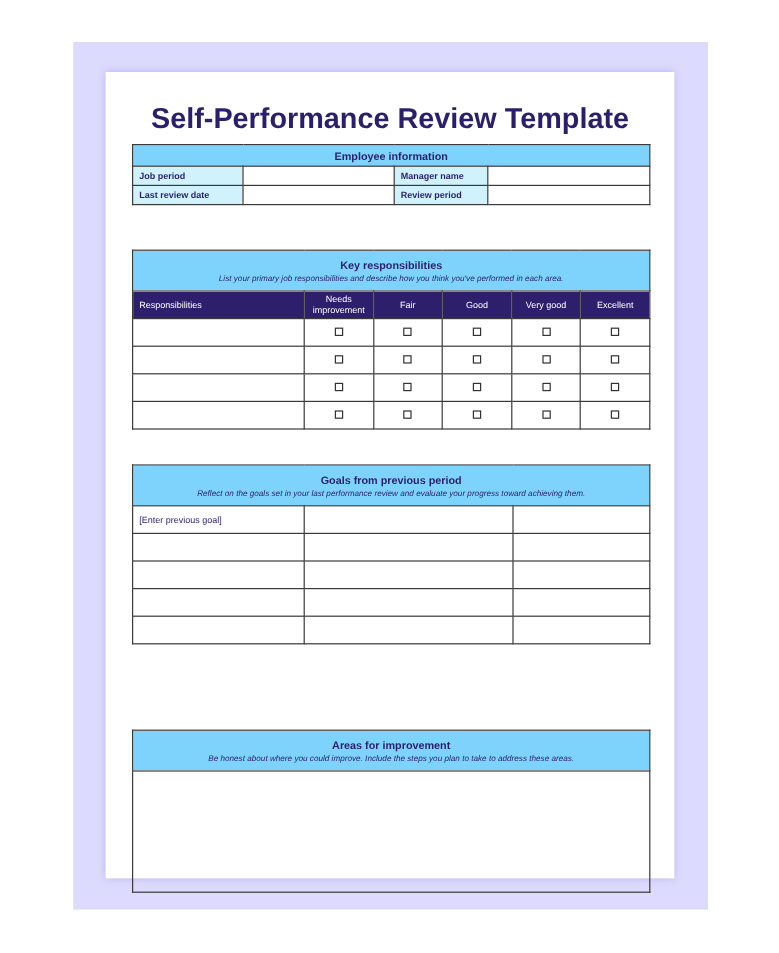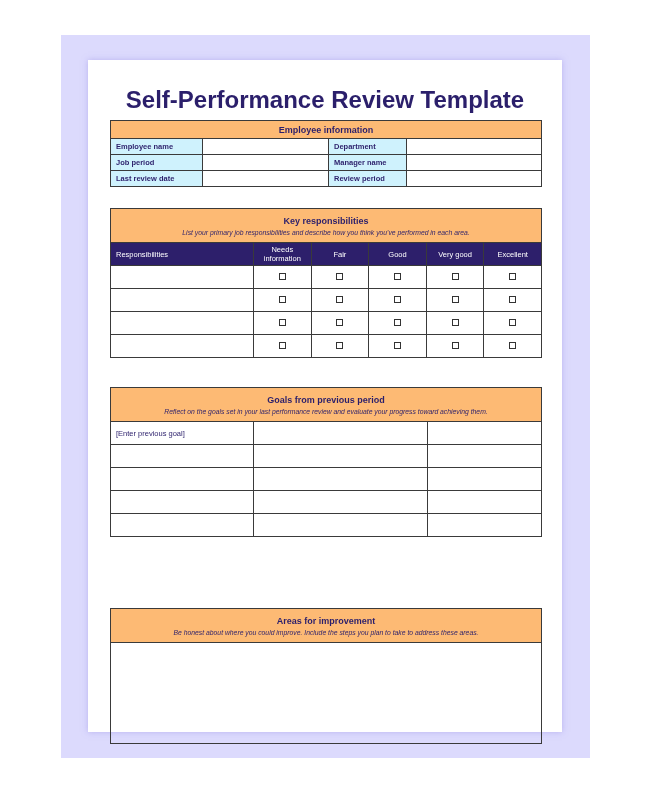--- a/index.html
+++ b/index.html
@@ -2,21 +2,21 @@
 <html><head>
 <meta charset="utf-8">
 <style>
   html,body{margin:0;padding:0;}
   body{width:649px;height:794px;background:#ffffff;position:relative;font-family:"Liberation Sans",sans-serif;overflow:hidden;}
   .bg{position:absolute;left:61px;top:35px;width:529px;height:723px;background:#dcdafd;}
   .page{position:absolute;left:88px;top:60px;width:474px;height:672px;background:#ffffff;box-shadow:0 0 6px rgba(150,140,230,0.5);}
   .title{position:absolute;left:0;top:26px;width:474px;text-align:center;font-weight:bold;font-size:24px;color:#2b1f6b;}
   table{border-collapse:collapse;position:absolute;left:22px;width:432px;table-layout:fixed;}
   td,th{border:1px solid #3a3a3a;font-size:7.5px;color:#2b1f6b;padding:0 5px;height:15px;overflow:hidden;white-space:nowrap;}
-  .sechead{background:#fdba74;text-align:center;font-weight:bold;font-size:9px;}
+  .sechead{background:#7dd3fc;text-align:center;font-weight:bold;font-size:9px;}
   .sechead .sub{display:block;font-weight:normal;font-style:italic;font-size:6.8px;margin-top:3px;}
   .lbl{background:#cff2fd;font-weight:bold;}
   .colhead th{background:#2d1f6b;color:#ffffff;font-weight:normal;text-align:center;height:22px;white-space:normal;line-height:9px;margin-top:11px;}
   .colhead th.left{text-align:left;}
   .row td{height:22px;}
   .cb{text-align:center;}
   .box{display:inline-block;width:5px;height:5px;border:1px solid #333;}
 </style>
 </head>
 <body>
@@ -29,26 +29,20 @@
     <colgroup>
         <col style="width:92px">
         <col style="width:126px">
         <col style="width:78px">
         <col>
       </colgroup>
     <tbody>
         <tr>
           <td colspan="4" class="sechead" style="height:17px">Employee information</td>
         </tr>
-    <tr>
-      <td class="lbl">Employee name</td>
-      <td></td>
-      <td class="lbl">Department</td>
-      <td></td>
-    </tr>
     <tr>
       <td class="lbl">Job period</td>
       <td></td>
       <td class="lbl">Manager name</td>
       <td></td>
     </tr>
     <tr>
       <td class="lbl">Last review date</td>
       <td></td>
       <td class="lbl">Review period</td>
@@ -68,21 +62,21 @@
       </colgroup>
     <tbody>
         <tr>
           <td colspan="6" class="sechead" style="height:33px">
       <span>Key responsibilities</span>
       <span class="sub">List your primary job responsibilities and describe how you think you've performed in each area.</span>
     </td>
         </tr>
     <tr class="colhead">
       <th class="left">Responsibilities</th>
-      <th>Needs information</th>
+      <th>Needs improvement</th>
       <th>Fair</th>
       <th>Good</th>
       <th>Very good</th>
       <th>Excellent</th>
     </tr>
     <tr class="row">
       <td></td>
       <td class="cb"><span class="box"></span></td>
       <td class="cb"><span class="box"></span></td>
       <td class="cb"><span class="box"></span></td>

